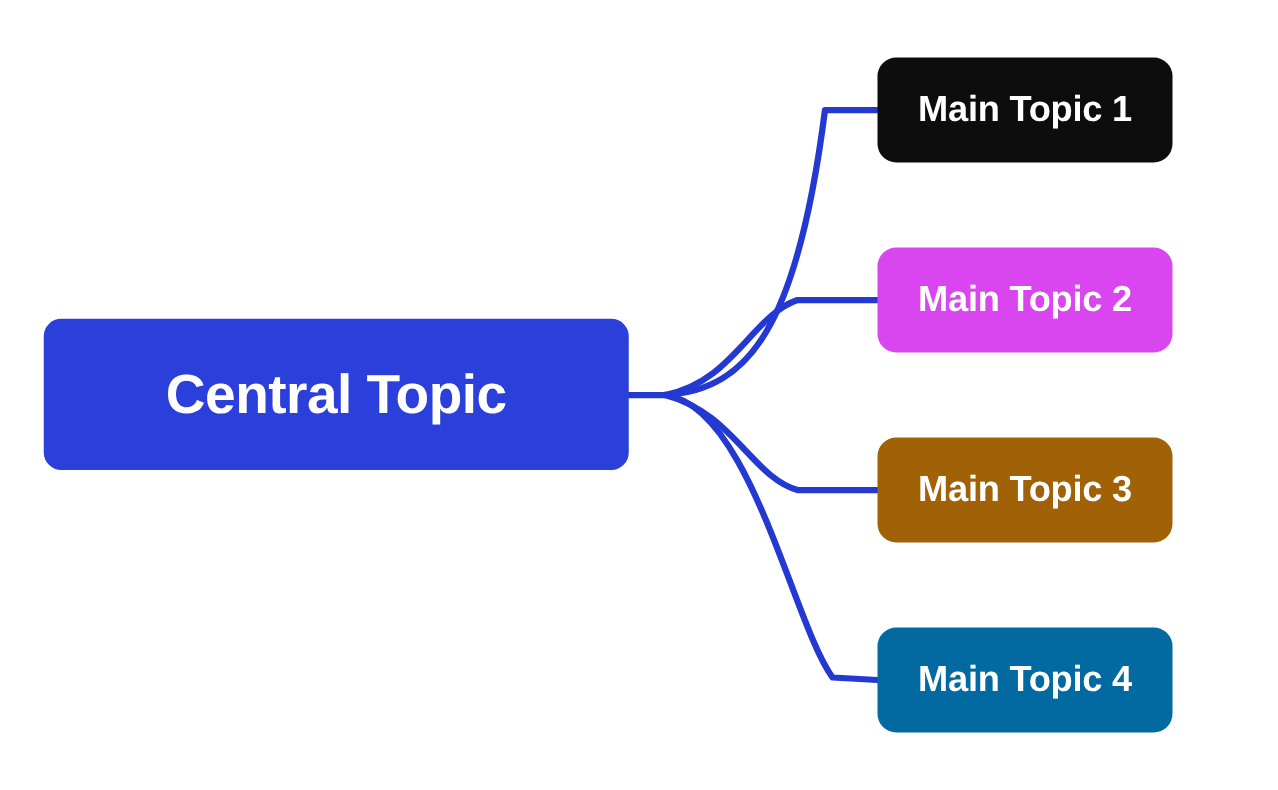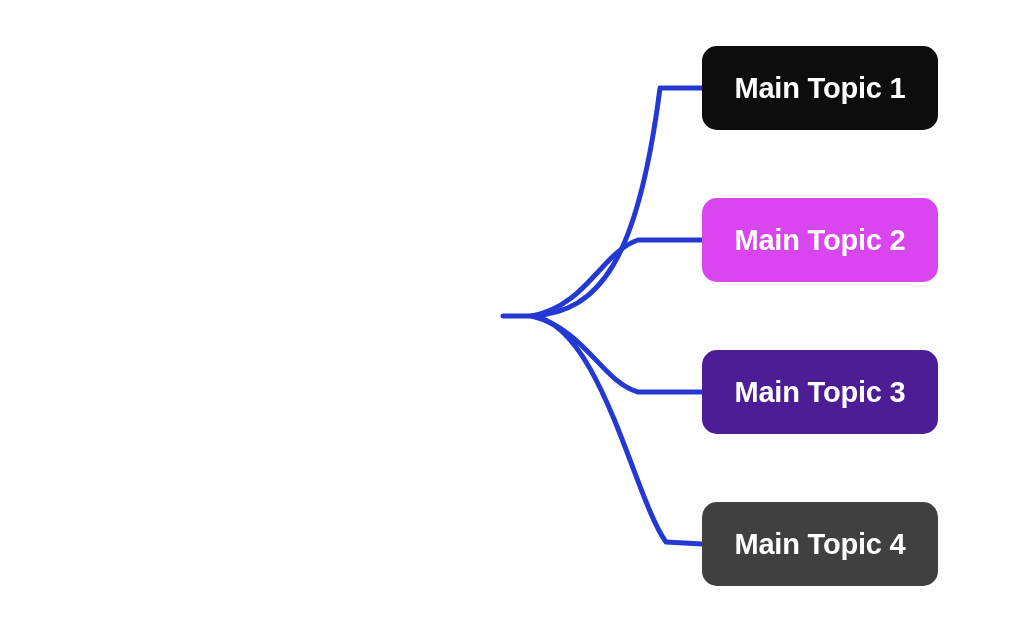--- a/index.html
+++ b/index.html
@@ -72,30 +72,33 @@
 
   <svg id="edge-layer" viewBox="0 0 1022 632" xmlns="http://www.w3.org/2000/svg">
     <g fill="none" stroke="#2439D2" stroke-width="5" stroke-linecap="round" stroke-linejoin="round">
       <path d="M 503 316 L 532 316 C 600 312 638 260 660 88 L 702 88"></path>
       <path d="M 532 316 C 586 306 602 252 638 240 L 702 240"></path>
       <path d="M 532 316 C 586 330 602 382 638 392 L 702 392"></path>
       <path d="M 532 316 C 600 324 634 498 666 542 L 702 544"></path>
     </g>
   </svg>
 
+  <div class="node node-central" style="background-color: rgb(43, 63, 219);">
+    <span class="label-central" style="color: rgb(255, 255, 255);">Central Topic</span>
+  </div>
 
   <div class="node node-branch b1" style="background-color: rgb(13, 13, 13);">
     <span class="label-branch" style="color: rgb(255, 255, 255);">Main Topic 1</span>
   </div>
 
   <div class="node node-branch b2" style="background-color: #d946ef;">
     <span class="label-branch" style="color: rgb(255, 255, 255);">Main Topic 2</span>
   </div>
 
-  <div class="node node-branch b3" style="background-color: #4c1d95;">
+  <div class="node node-branch b3" style="background-color: #a16207;">
     <span class="label-branch" style="color: rgb(255, 255, 255);">Main Topic 3</span>
   </div>
 
-  <div class="node node-branch b4" style="background-color: #404040;">
+  <div class="node node-branch b4" style="background-color: #0369a1;">
     <span class="label-branch" style="color: rgb(255, 255, 255);">Main Topic 4</span>
   </div>
 
 </div>
 
 </body></html>

